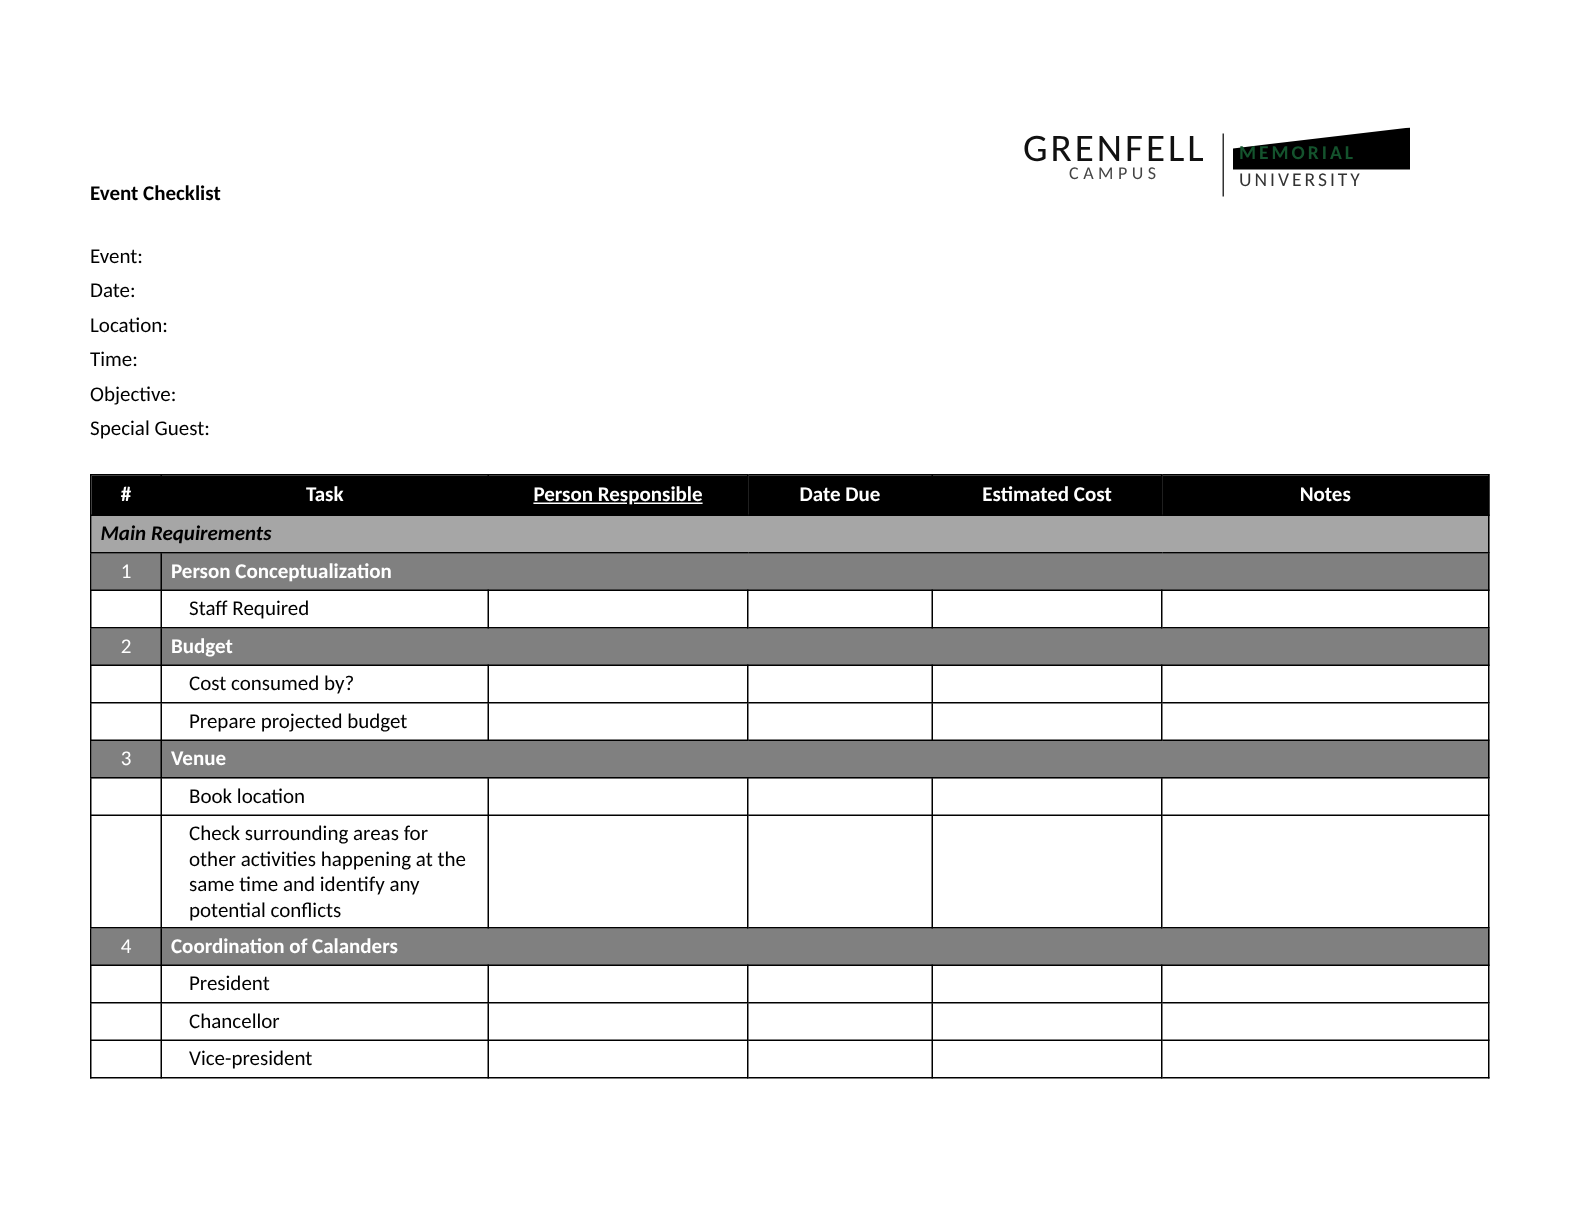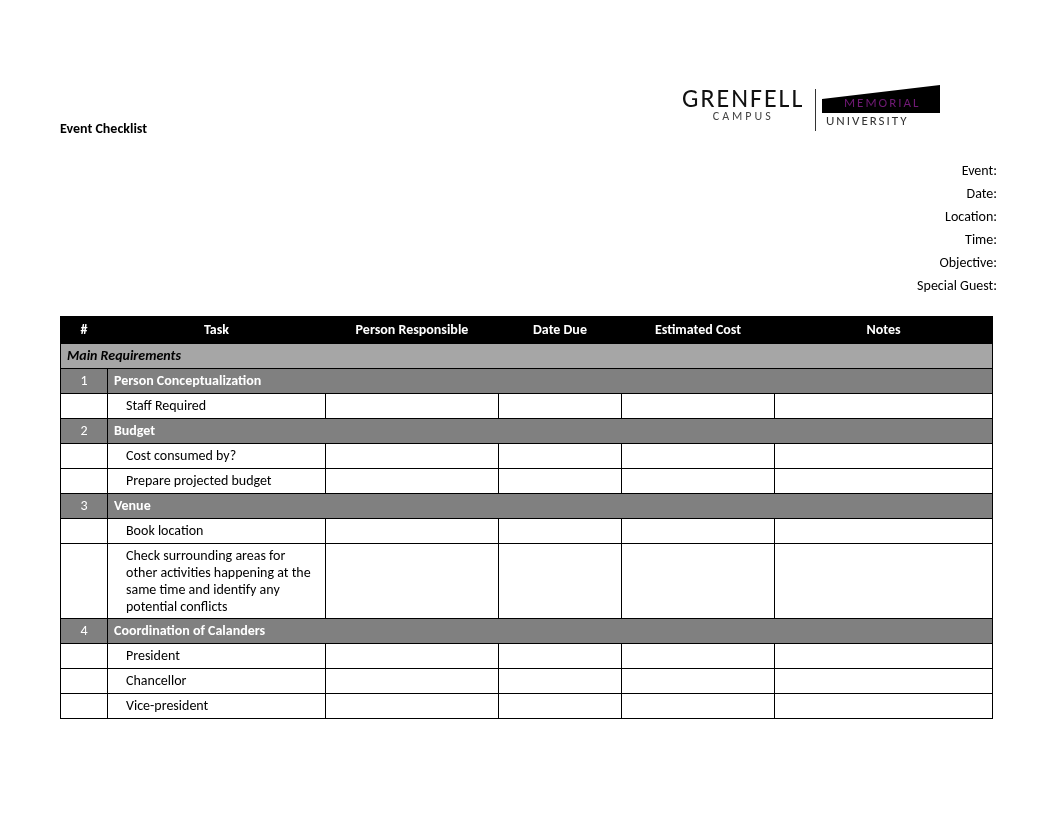--- a/index.html
+++ b/index.html
@@ -54,25 +54,25 @@
     width: 120px;
     height: 50px;
   }
   .logo-shape {
     width: 118px;
     height: 40px;
   }
   .logo-mem {
     position: absolute;
     top: 10px;
-    left: 22px;
-    color: #701a75;
+    left: 4px;
+    color: #14532d;
     font-size: 13px;
     letter-spacing: 2px;
-    font-weight: 400;
+    font-weight: 700;
   }
   .logo-uni {
     position: absolute;
     top: 28px;
     left: 4px;
     color: #333;
     font-size: 13px;
     letter-spacing: 2px;
     font-weight: 400;
   }
@@ -80,21 +80,20 @@
     font-size: 14px;
     font-weight: bold;
     margin: 40px 0 25px 0;
   }
   .meta-fields {
     margin-bottom: 22px;
   }
   .meta-fields div {
     margin-bottom: 6px;
     font-size: 14px;
-    text-align: right;
   }
   table {
     border-collapse: collapse;
     width: 860px;
     table-layout: fixed;
   }
   th, td {
     border: 1px solid #000;
     padding: 3px 6px;
     vertical-align: top;
@@ -105,21 +104,21 @@
   thead th {
     background: #000;
     color: #fff;
     font-weight: bold;
     text-align: center;
     border: 1px solid #000;
     padding: 4px 6px;
   }
   thead th:nth-child(1){ width:34px; }
   thead th:nth-child(2){ width:205px;}
-  thead th:nth-child(3){ width:160px;}
+  thead th:nth-child(3){ width:160px;text-decoration:underline;}
   thead th:nth-child(4){ width:110px;}
   thead th:nth-child(5){ width:140px;}
   thead th:nth-child(6){ width:205px;}
   .section-row td {
     background: #a6a6a6;
     font-style: italic;
     font-weight: bold;
     border: 1px solid #000;
   }
   .group-row td {

